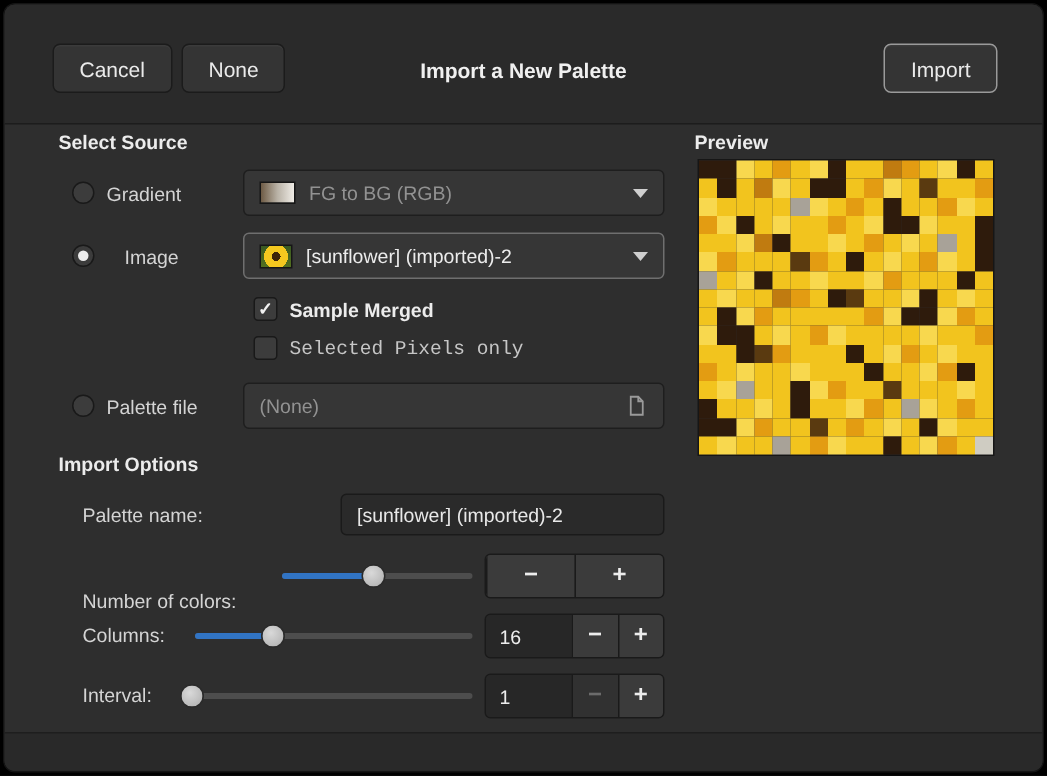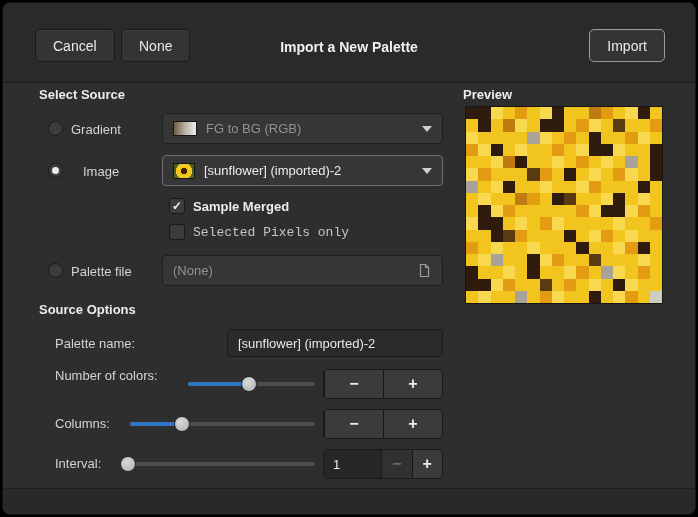--- a/index.html
+++ b/index.html
@@ -124,45 +124,46 @@
       <div class="combo disabled" style="left:159px; top:185px; width:281px;">
         <span class="combo-label">(None)</span>
         <span class="file-icon">
           <svg width="15" height="15" viewBox="0 0 15 15">
               <path d="M3.5 1.5h5l3 3v9h-8z" fill="none" stroke="#9a9a9a" stroke-width="1.2"></path>
               <path d="M8.5 1.5v3h3" fill="none" stroke="#9a9a9a" stroke-width="1.2"></path>
             </svg>
         </span>
       </div>
 
-      <div class="heading" style="left:36px; top:232px;">Source Options</div>
+      <div class="heading" style="left:36px; top:232px;">Import Options</div>
 
       <div class="lbl" style="left:52px; top:266px;">Palette name:</div>
       <input class="entry" style="left: 224px; top: 259px; width: 216px;" value="[sunflower] (imported)-2">
 
-      <div class="lbl" style="left:52px; top:298px;text-align:right;">Number of colors:</div>
+      <div class="lbl" style="left:52px; top:323px;text-align:right;">Number of colors:</div>
       <div class="slider" style="left:185px; top:299px; width:127px;">
         <div class="slider-track">
             <div class="slider-fill" style="width: 48%;"></div>
           </div>
         <div class="slider-handle" style="left: calc(48% - 7.68px);"></div>
       </div>
       <div class="spin" style="left:320px; top:299px;">
         <div class="spin-btn">−</div>
         <div class="spin-btn">+</div>
       </div>
 
       <div class="lbl" style="left:52px; top:346px;">Columns:</div>
       <div class="slider" style="left:127px; top:339px; width:185px;">
         <div class="slider-track">
             <div class="slider-fill" style="width: 26%;"></div>
           </div>
         <div class="slider-handle" style="left: calc(26% - 4.16px);"></div>
       </div>
       <div class="spin" style="left:320px; top:339px;">
+        <div class="spin-value">16</div>
         <div class="spin-btn">−</div>
         <div class="spin-btn">+</div>
       </div>
 
       <div class="lbl" style="left:52px; top:386px;">Interval:</div>
       <div class="slider" style="left:117px; top:379px; width:195px;">
         <div class="slider-track">
             <div class="slider-fill" style="width: 0%;"></div>
           </div>
         <div class="slider-handle" style="left: calc(0% + 0px);"></div>

